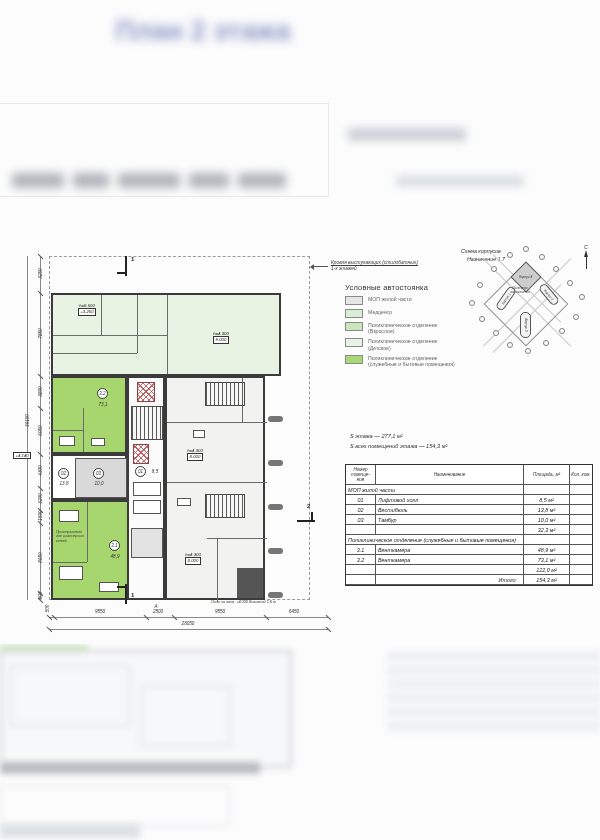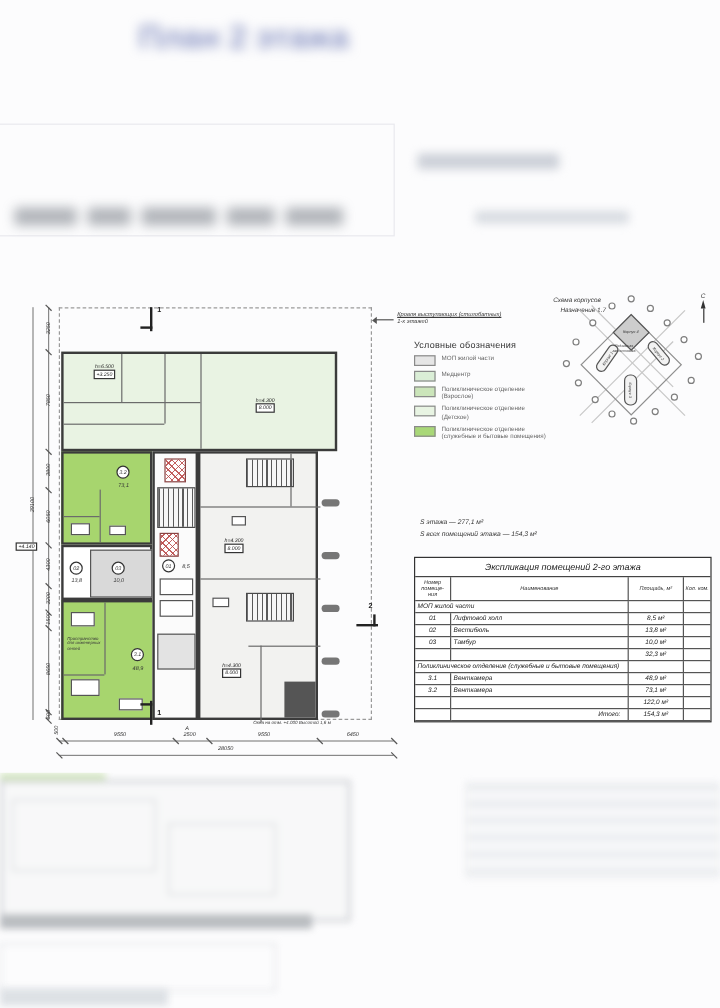--- a/index.html
+++ b/index.html
@@ -265,21 +265,21 @@
     <div class="abs axc" style="left:52px;top:98px;"></div>
     <div class="abs axc" style="left:38px;top:86px;"></div>
     <div class="abs axc" style="left:24px;top:72px;"></div>
     <div class="abs axc" style="left:14px;top:56px;"></div>
     <div class="abs axc" style="left:22px;top:38px;"></div>
     <div class="abs axc" style="left:36px;top:22px;"></div>
     <div class="abs axc" style="left:52px;top:8px;"></div>
   </div>
 
   <div class="abs" style="left:345px;top:283px;width:118px;">
-    <div class="legend-title">Условные обозначения</div>
+    <div class="legend-title">Условные автостоянка</div>
     <div class="legrow">
       <div class="sw" style="background: rgb(230, 230, 230);"></div>
       <div class="legtxt">МОП жилой части</div>
     </div>
     <div class="legrow">
       <div class="sw" style="background: rgb(218, 238, 214);"></div>
       <div class="legtxt">Медцентр</div>
     </div>
     <div class="legrow">
       <div class="sw" style="background: rgb(203, 229, 186);"></div>
@@ -294,21 +294,20 @@
       <div class="legtxt">Поликлиническое отделение (служебные и бытовые помещения)</div>
     </div>
   </div>
 
   <div class="abs" style="left:350px;top:433px;">
     <div class="sumline">S этажа — 277,1 м²</div>
     <div class="sumline">S всех помещений этажа — 154,3 м²</div>
   </div>
 
   <div class="abs" id="expl" style="left:345px;top:464px;width:248px;">
-    <div class="ttitle">Экспликация помещений 2-го этажа</div>
     <div class="thead">
       <div class="cell">Номер помеще- ния</div>
       <div class="cell">Наименование</div>
       <div class="cell">Площадь, м²</div>
       <div class="cell">Кол. ком.</div>
     </div>
     <div class="trow">
       <div class="cell span2">МОП жилой части</div>
       <div class="cell area"></div>
       <div class="cell"></div>

